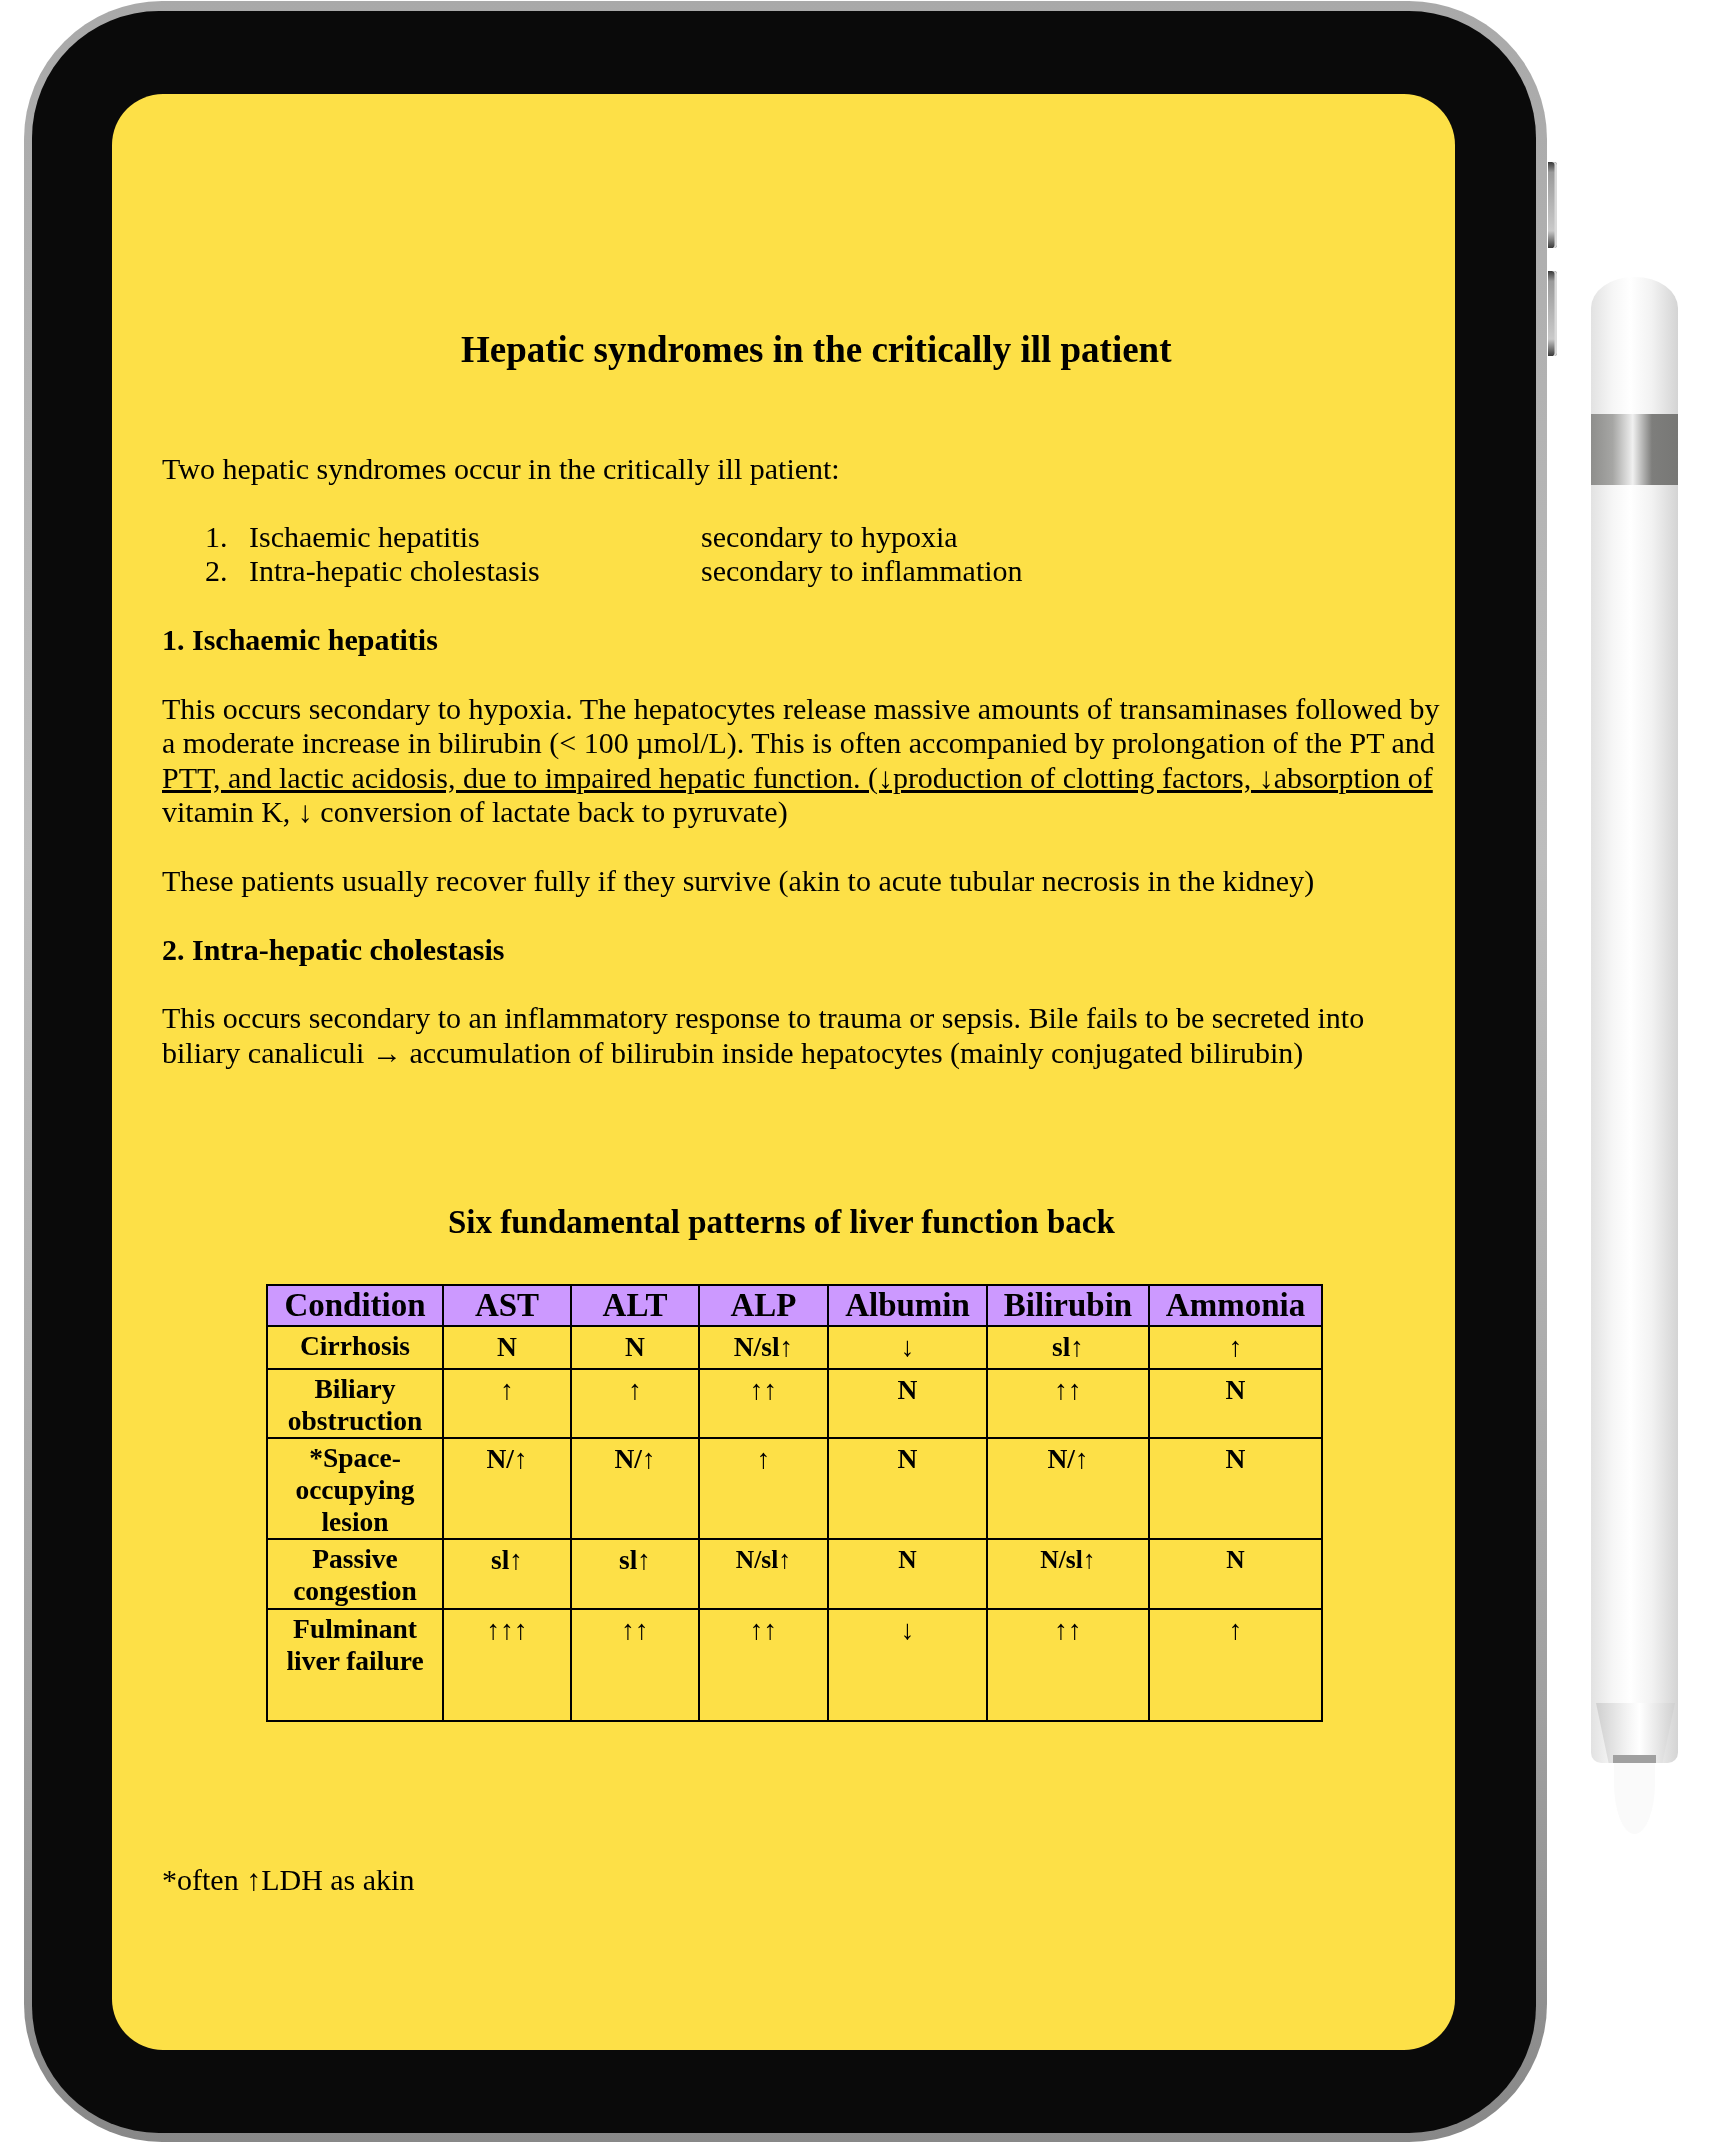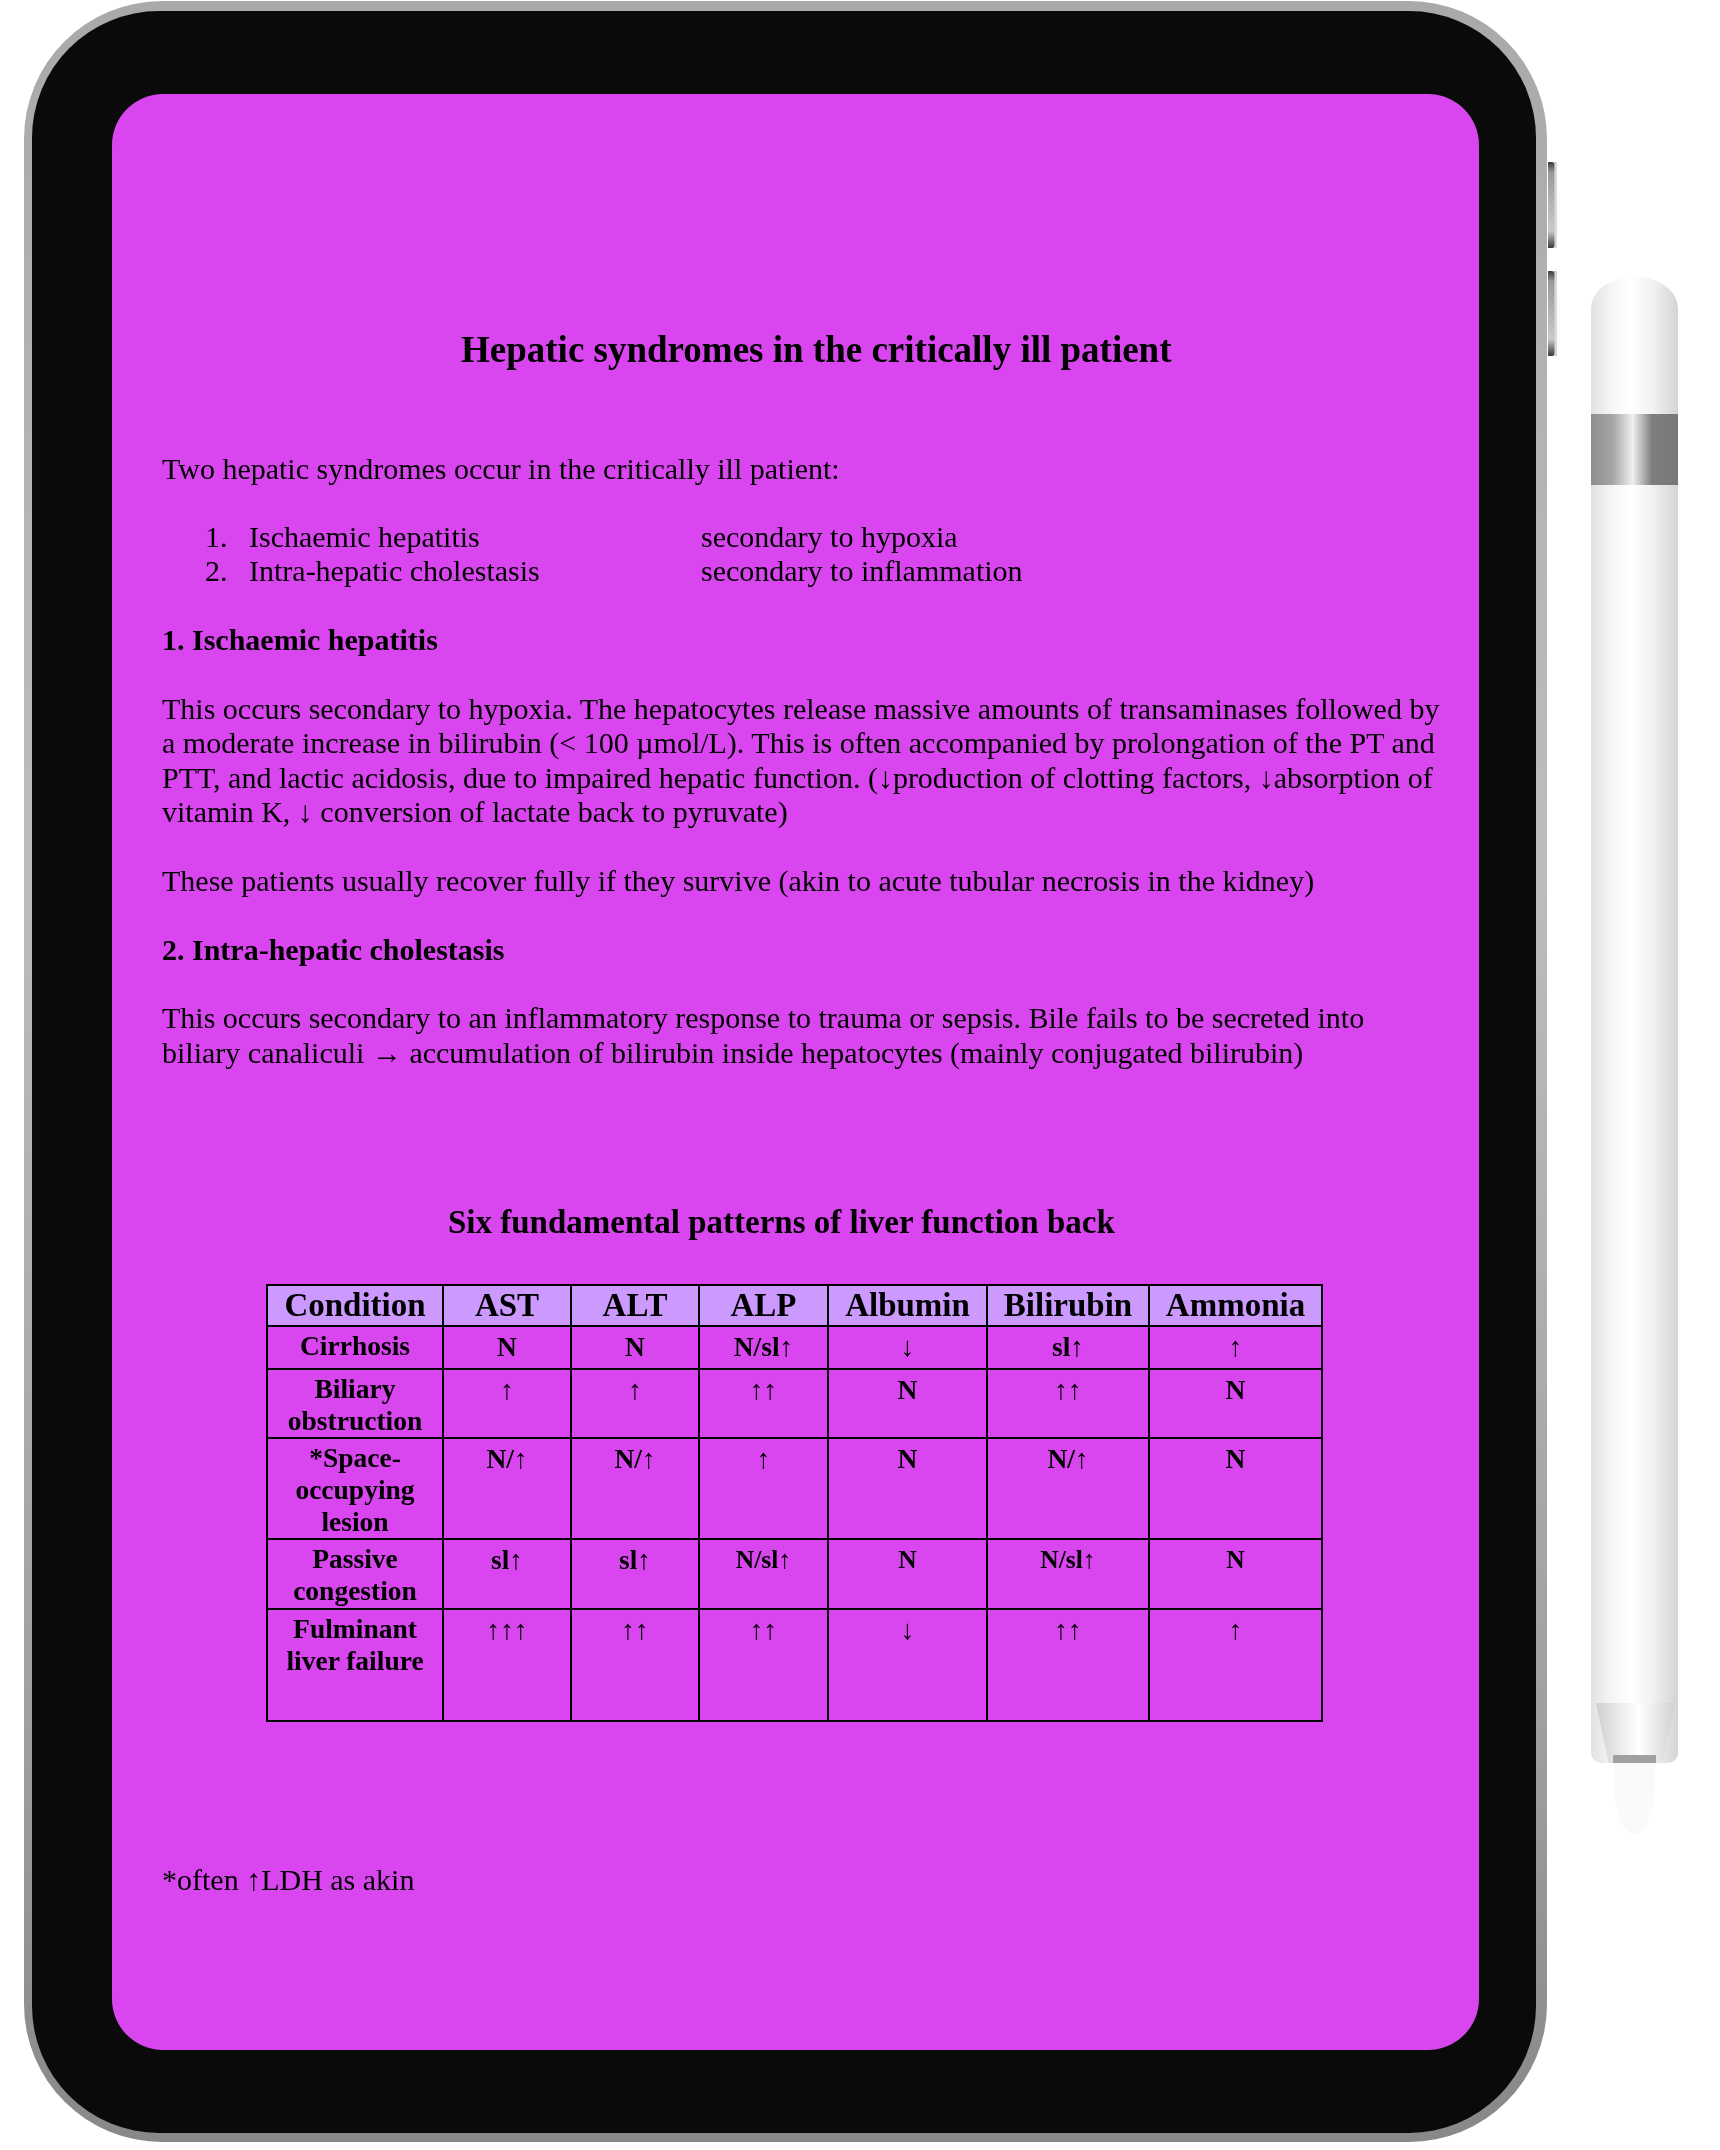--- a/index.html
+++ b/index.html
@@ -18,21 +18,21 @@
     position: absolute; left: 32px; top: 11.2px; width: 1504px; height: 2122px;
     border-radius: 127px; background: #0a0a0a;
   }
   .side-button {
     position: absolute; left: 1548px; width: 8.7px; border-radius: 0 3.1px 3.1px 0;
     background: linear-gradient(180deg, #3a3a3a 0%, #9a9a9a 12%, #b5b5b5 50%, #c9c9c9 80%, #3a3a3a 100%);
     box-shadow: inset -2.5px 0 0 #dadada;
   }
   .screen {
     position: absolute; left: 112px; top: 94px; width: 1343px; height: 1956px;
-    border-radius: 51px; background: #d946ef; overflow: hidden; padding-left: 24px;
+    border-radius: 51px; background: #fde047; overflow: hidden;
   }
   
   .abs { position: absolute; white-space: nowrap; }
   .doc-title { font-weight: bold; font-size: 37px; line-height: 41px; }
   .body-text { font-size: 30px; line-height: 34px; margin-top: 20px; }
   .bold { font-weight: bold; }
   .table-title { font-weight: bold; font-size: 33px; line-height: 37px; }
 
   table.lft {
     position: absolute; left: 154px; top: 1190px;
@@ -102,21 +102,21 @@
     <div class="abs body-text" style="left:93px; top:440px;">2.</div>
     <div class="abs body-text" style="left:137px; top:440px;">Intra-hepatic cholestasis</div>
     <div class="abs body-text" style="left:589px; top:440px;">secondary to inflammation</div>
   </div>
 
   <div class="abs body-text bold" style="left:50px; top:509px;">1. Ischaemic hepatitis</div>
 
   <div>
     <div class="abs body-text" style="left:50px; top:578px;">This occurs secondary to hypoxia. The hepatocytes release massive amounts of transaminases followed by</div>
     <div class="abs body-text" style="left:50px; top:612px;">a moderate increase in bilirubin (&lt; 100 µmol/L). This is often accompanied by prolongation of the PT and</div>
-    <div class="abs body-text" style="left:50px; top:647px;">PTT, and lactic acidosis, due to impaired hepatic function. (↓production of clotting factors, ↓absorption of</div>
+    <div class="abs body-text" style="left:50px; top:647px;text-decoration:underline;">PTT, and lactic acidosis, due to impaired hepatic function. (↓production of clotting factors, ↓absorption of</div>
     <div class="abs body-text" style="left:50px; top:681px;">vitamin K, ↓ conversion of lactate back to pyruvate)</div>
   </div>
 
   <div class="abs body-text" style="left:50px; top:750px;">These patients usually recover fully if they survive (akin to acute tubular necrosis in the kidney)</div>
 
   <div class="abs body-text bold" style="left:50px; top:819px;">2. Intra-hepatic cholestasis</div>
 
   <div>
     <div class="abs body-text" style="left:50px; top:887px;">This occurs secondary to an inflammatory response to trauma or sepsis. Bile fails to be secreted into</div>
     <div class="abs body-text" style="left:50px; top:922px;">biliary canaliculi → accumulation of bilirubin inside hepatocytes (mainly conjugated bilirubin)</div>

